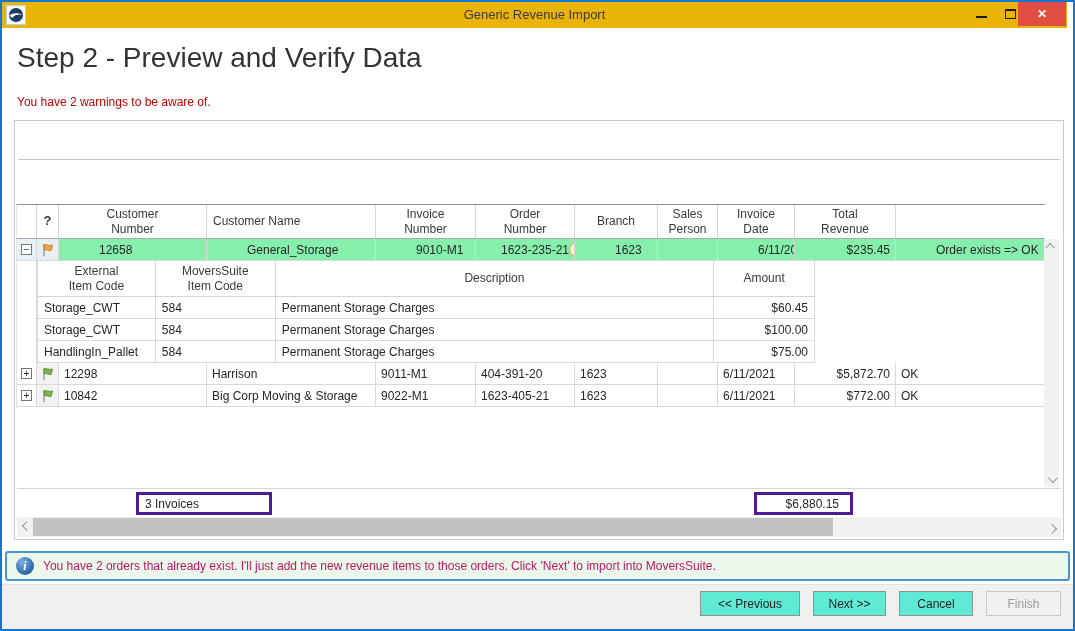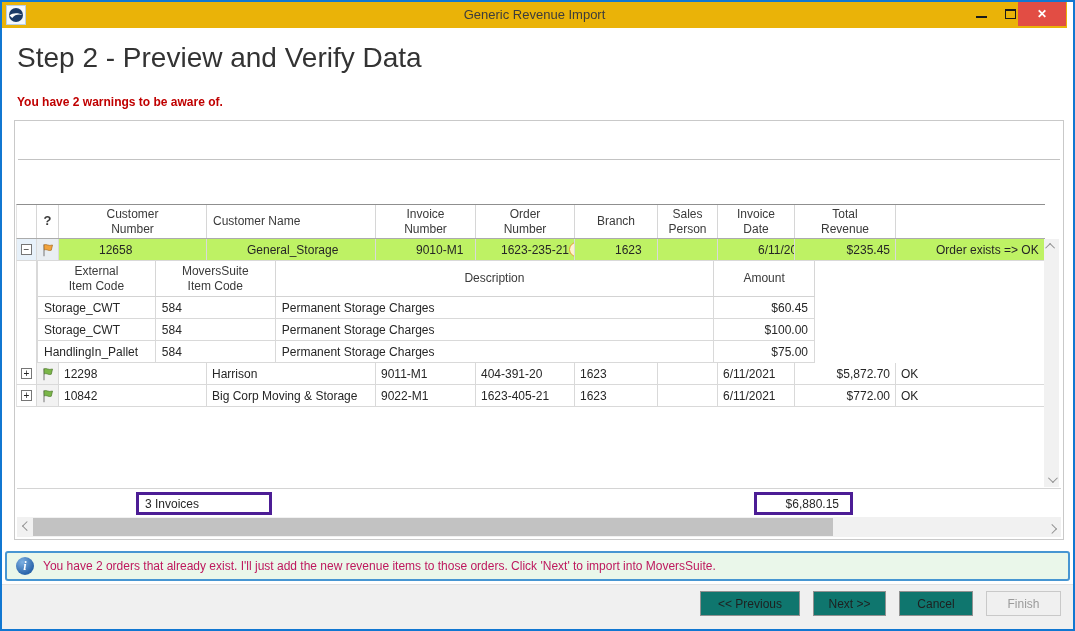--- a/index.html
+++ b/index.html
@@ -21,21 +21,21 @@
   .btn-min { left:964px; width:30px; }
   .btn-max { left:994px; width:28px; }
   .glyph-min { width:11px; height:2px; background:#1a1a1a; margin-top:6px; }
   .glyph-max { width:11px; height:10px; border:1px solid #1a1a1a; border-top-width:2px; }
   .btn-close { position:absolute; right:1px; top:0; width:48px; height:24px; background:#e24d44;
     border:none; color:#fff; font-size:12px; font-weight:bold; cursor:pointer;
     display:flex; align-items:center; justify-content:center; }
 
   
   .page-title { position:absolute; left:15px; top:40px; font-size:28px; font-weight:400; color:#333; }
-  .warning-text { position:absolute; left:15px; top:93px; font-size:12px; font-weight:bold; color:#c00000; }
+  .warning-text { position:absolute; left:15px; top:93px; font-size:12px; font-weight:normal; color:#c00000; }
 
   
   .panel { position:absolute; left:12px; top:118px; width:1050px; height:420px;
     border:1px solid #c9c9c9; background:#fff; }
   .panel-divider { position:absolute; left:3px; right:3px; top:38px; height:1px; background:#c3c3c3; }
   .rows-divider  { position:absolute; left:2px; right:2px; top:367px; height:1px; background:#d4d4d4; }
 
   
   .grid { position:absolute; left:1px; top:83px; width:1029px; font-size:12px; color:#262626; }
   .ghead { display:flex; height:35px; border-top:1px solid #8f8f8f; border-bottom:1px solid #ababab;
@@ -44,21 +44,21 @@
     border-right:1px solid #d6d6d6; color:#3a3a3a; white-space:pre-line; line-height:1.25; }
   .ghead .c.left { justify-content:flex-start; padding-left:6px; text-align:left; }
   .help-hdr { color:#d9a23c; font-weight:bold; font-size:13px; }
 
   .grow { display:flex; height:22px; border-left:1px solid #e3e3e3; border-bottom:1px solid #d9d9d9; background:#fff; }
   .grow .c { display:flex; align-items:center; border-right:1px solid #d9d9d9;
     padding:0 5px; overflow:hidden; white-space:nowrap; }
   .grow .c.ctr { justify-content:center; padding:0; }
   .grow .c.money { justify-content:flex-end; }
   .flagc { background:#f2f2f2; }
-  .sel .c { background:#bef264;padding-left:40px; }
+  .sel .c { background:#86efac;padding-left:40px; }
   .sel .c.exp { background:#e7f1fa; }
   .sel .c.flagc { background:#e9eef2; }
 
   
   .w-exp{width:20px} .w-flag{width:22px} .w-cnum{width:148px} .w-cname{width:169px}
   .w-inv{width:100px} .w-ord{width:99px} .w-br{width:83px} .w-sp{width:60px}
   .w-date{width:77px} .w-rev{width:101px} .w-status{width:149px}
 
   .expbox { width:11px; height:11px; border:1px solid #767676; background:#fff;
     font-size:10px; line-height:9px; text-align:center; color:#262626; display:inline-block; cursor:pointer; }
@@ -108,21 +108,21 @@
   .info-icon { width:18px; height:18px; border-radius:50%; flex:none;
     background:radial-gradient(circle at 35% 28%, #7db0e2, #2a66ab 70%);
     color:#fff; font:italic bold 12px "Liberation Serif","DejaVu Serif",serif;
     display:flex; align-items:center; justify-content:center; }
   .info-msg { margin-left:9px; font-size:12px; color:#be185d; white-space:nowrap; overflow:hidden; }
 
   
   .btn-strip { position:absolute; left:0; right:0; top:582px; bottom:0; background:#f0f0f0;
     border-top:1px solid #e2e2e2; display:flex; justify-content:flex-end; align-items:flex-start;
     padding:6px 12px 0 0; gap:13px; }
-  .wiz-btn { height:25px; background:#0f766e; border:1px solid #919191; font-size:12px;
+  .wiz-btn { height:25px; background:#5eead4; border:1px solid #919191; font-size:12px;
     color:#1f1f1f; font-family:inherit; cursor:pointer; }
   .b-prev{width:100px} .b-next{width:73px} .b-cancel{width:74px} .b-finish{width:75px}
   .wiz-btn.disabled { background:#f0f0f0; border-color:#c9c9c9; color:#9b9b9b; cursor:default; }
 </style>
 </head>
 <body>
 
 <div class="window">
 
   <div class="titlebar">

